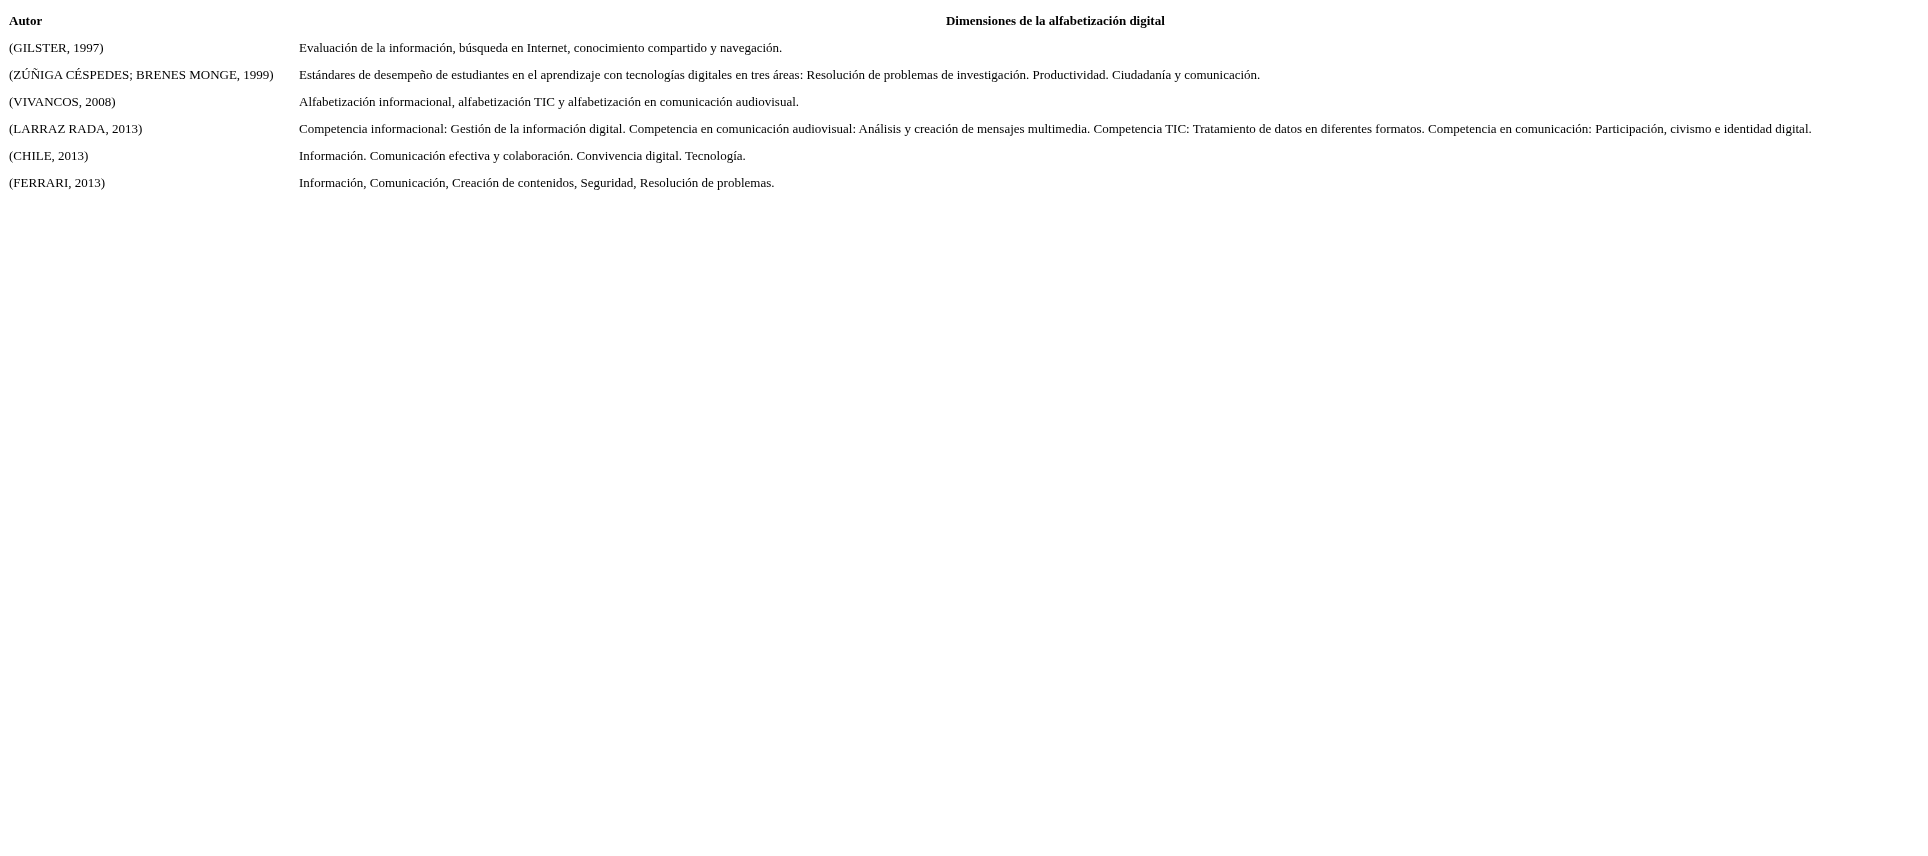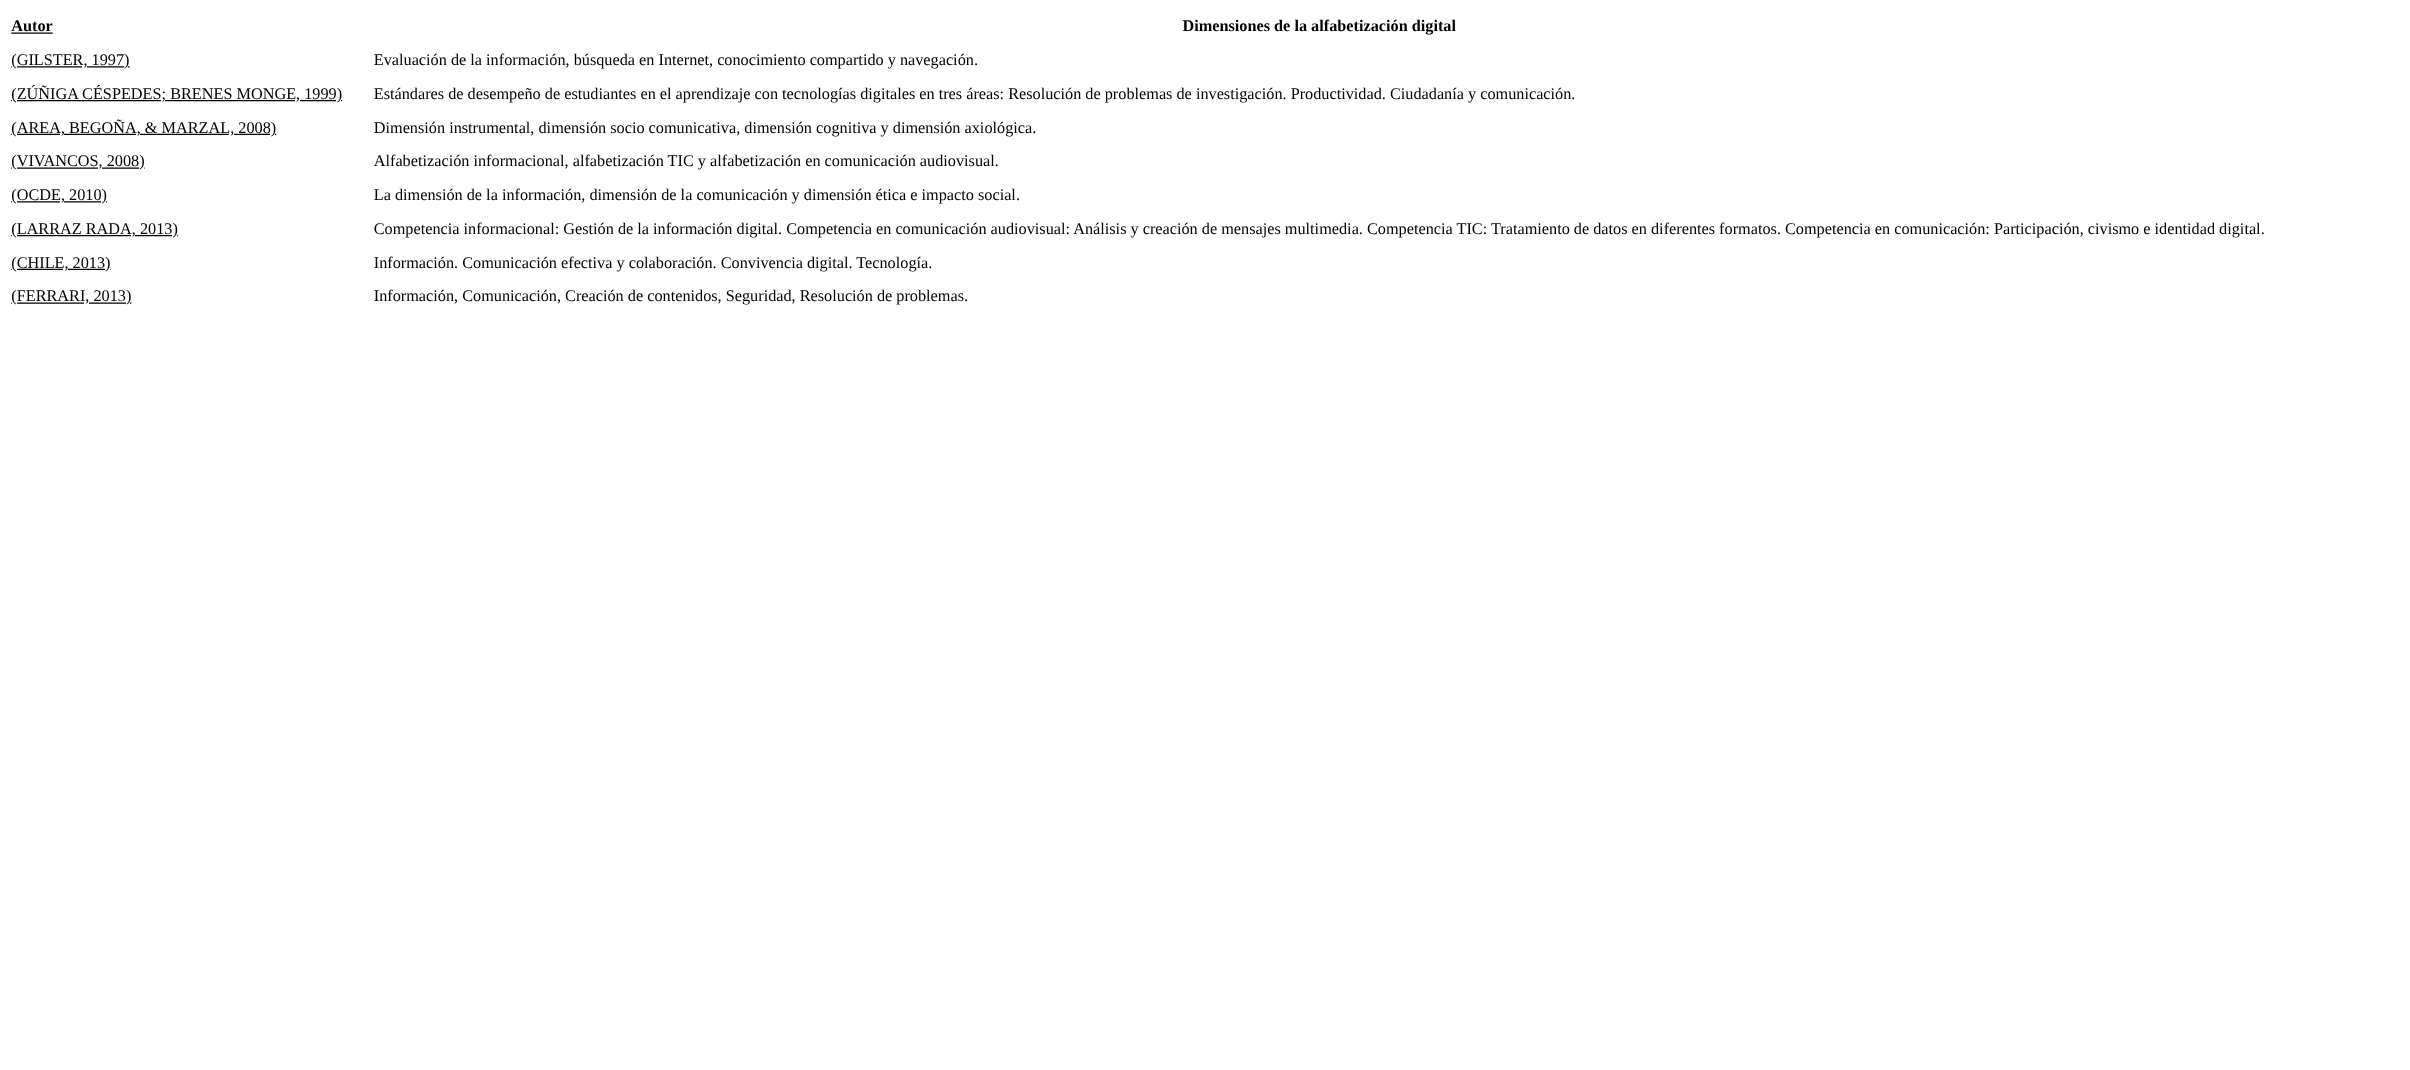--- a/index.html
+++ b/index.html
@@ -26,21 +26,20 @@
       line-height: 15px;
       white-space: nowrap;
       vertical-align: middle;
     }
     th {
       font-weight: bold;
     }
     th.autor-col, td.autor-col {
       text-align: left;
       width: 286px;
-      text-decoration: underline;
     }
     th.dim-col, td.dim-col {
     }
   </style>
 </head>
 <body>
 
 <table>
   <thead>
     <tr>
@@ -51,30 +50,22 @@
   <tbody>
     <tr>
       <td class="autor-col">(GILSTER, 1997)</td>
       <td class="dim-col">Evaluación de la información, búsqueda en Internet, conocimiento compartido y navegación.</td>
     </tr>
     <tr>
       <td class="autor-col">(ZÚÑIGA CÉSPEDES; BRENES MONGE, 1999)</td>
       <td class="dim-col">Estándares de desempeño de estudiantes en el aprendizaje con tecnologías digitales en tres áreas: Resolución de problemas de investigación. Productividad. Ciudadanía y comunicación.</td>
     </tr>
     <tr>
-      <td class="autor-col">(AREA, BEGOÑA, &amp; MARZAL, 2008)</td>
-      <td class="dim-col">Dimensión instrumental, dimensión socio comunicativa, dimensión cognitiva y dimensión axiológica.</td>
-    </tr>
-    <tr>
       <td class="autor-col">(VIVANCOS, 2008)</td>
       <td class="dim-col">Alfabetización informacional, alfabetización TIC y alfabetización en comunicación audiovisual.</td>
-    </tr>
-    <tr>
-      <td class="autor-col">(OCDE, 2010)</td>
-      <td class="dim-col">La dimensión de la información, dimensión de la comunicación y dimensión ética e impacto social.</td>
     </tr>
     <tr>
       <td class="autor-col">(LARRAZ RADA, 2013)</td>
       <td class="dim-col">Competencia informacional: Gestión de la información digital. Competencia en comunicación audiovisual: Análisis y creación de mensajes multimedia. Competencia TIC: Tratamiento de datos en diferentes formatos. Competencia en comunicación: Participación, civismo e identidad digital.</td>
     </tr>
     <tr>
       <td class="autor-col">(CHILE, 2013)</td>
       <td class="dim-col">Información. Comunicación efectiva y colaboración. Convivencia digital. Tecnología.</td>
     </tr>
     <tr>

